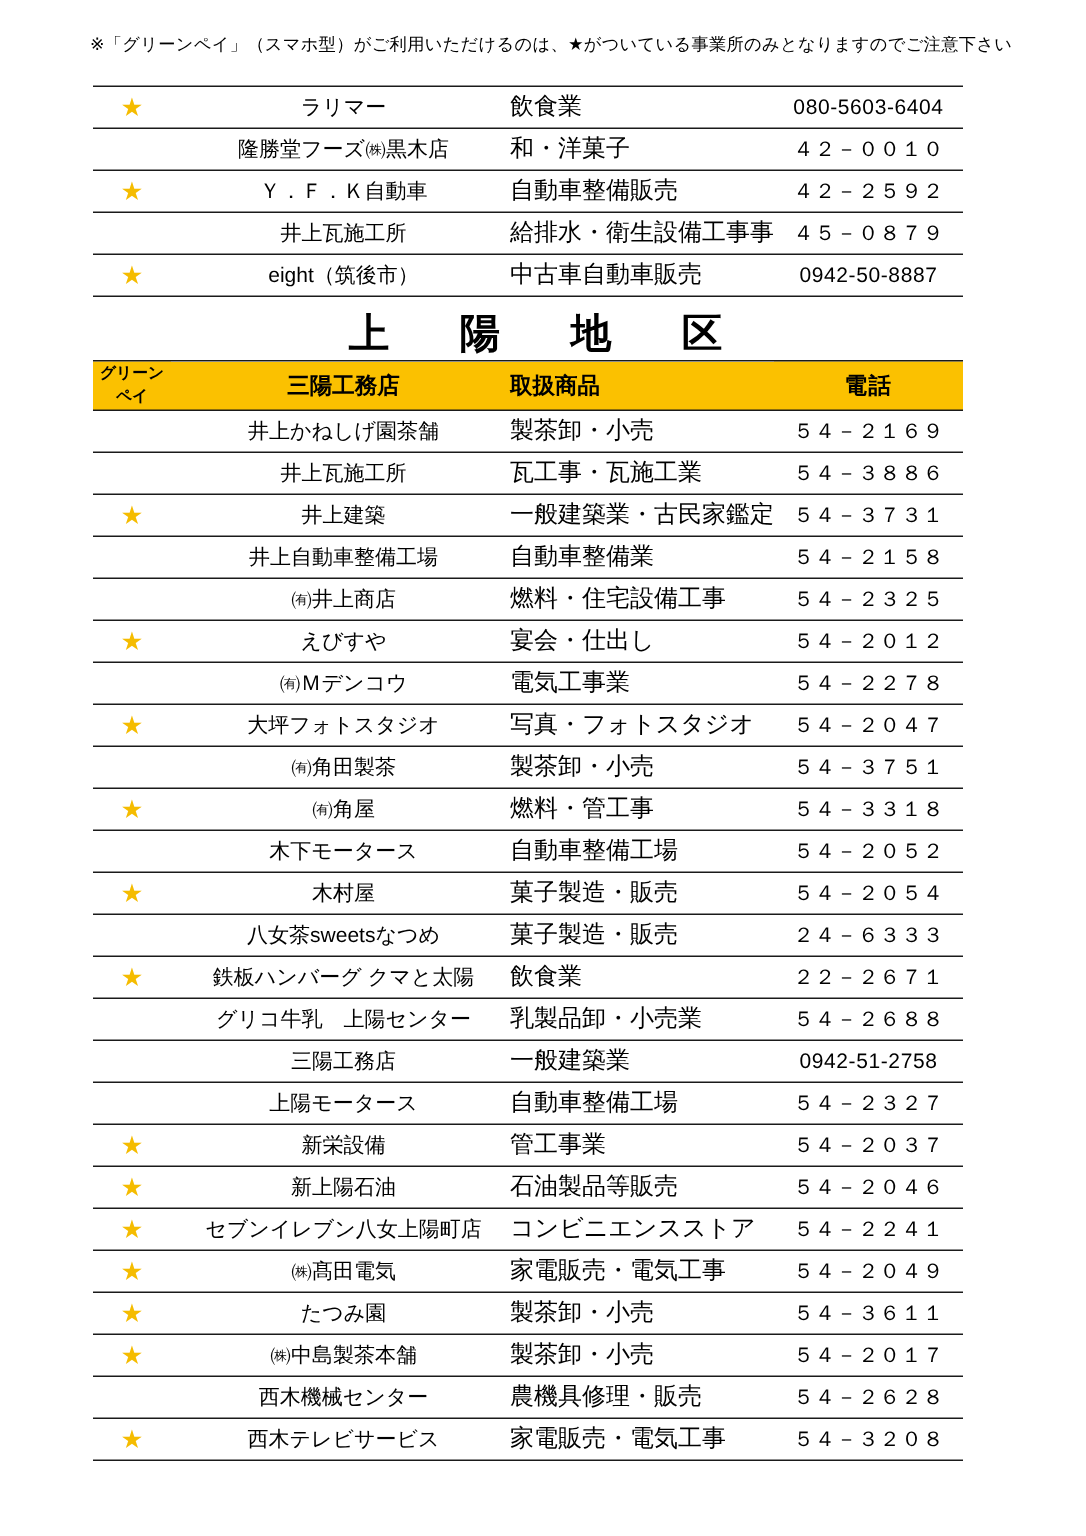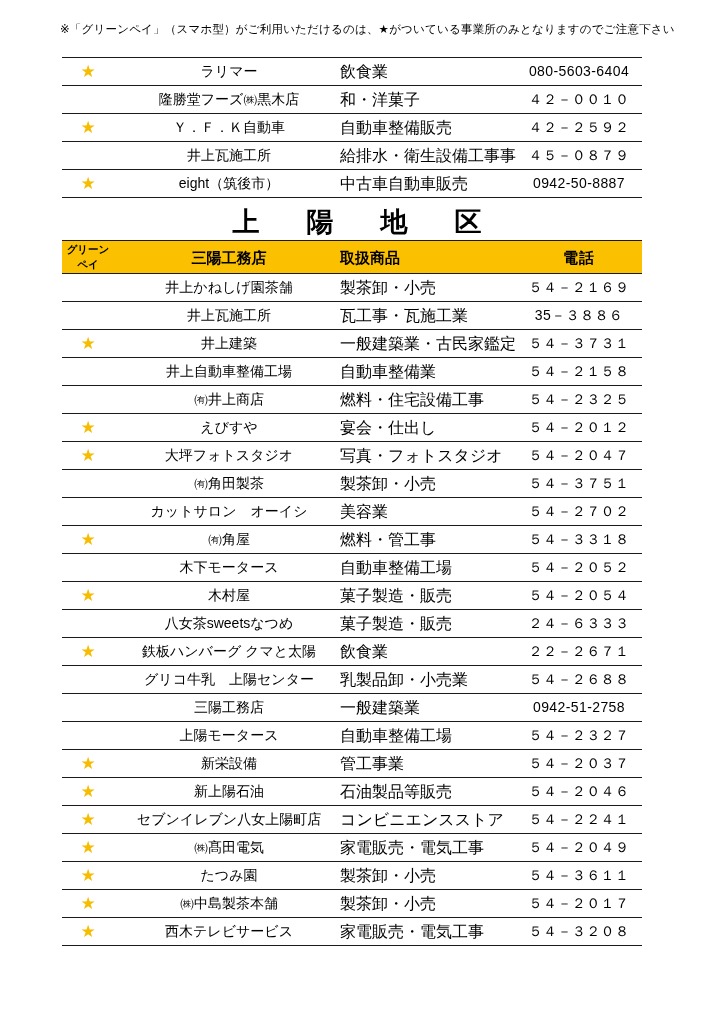--- a/index.html
+++ b/index.html
@@ -199,21 +199,21 @@
       <tr>
             <td class="cell-star"></td>
             <td class="cell-name">井上かねしげ園茶舗</td>
             <td class="cell-goods">製茶卸・小売</td>
             <td class="cell-tel">５４－２１６９</td>
           </tr>
           <tr>
             <td class="cell-star"></td>
             <td class="cell-name">井上瓦施工所</td>
             <td class="cell-goods">瓦工事・瓦施工業</td>
-            <td class="cell-tel">35－３８８６</td>
+            <td class="cell-tel">５４－３８８６</td>
           </tr>
           <tr>
             <td class="cell-star"><span class="star-glyph">★</span></td>
             <td class="cell-name">井上建築</td>
             <td class="cell-goods">一般建築業・古民家鑑定</td>
             <td class="cell-tel">５４－３７３１</td>
           </tr>
           <tr>
             <td class="cell-star"></td>
             <td class="cell-name">井上自動車整備工場</td>
@@ -226,38 +226,38 @@
             <td class="cell-goods">燃料・住宅設備工事</td>
             <td class="cell-tel">５４－２３２５</td>
           </tr>
           <tr>
             <td class="cell-star"><span class="star-glyph">★</span></td>
             <td class="cell-name">えびすや</td>
             <td class="cell-goods">宴会・仕出し</td>
             <td class="cell-tel">５４－２０１２</td>
           </tr>
           <tr>
+            <td class="cell-star"></td>
+            <td class="cell-name">㈲Ｍデンコウ</td>
+            <td class="cell-goods">電気工事業</td>
+            <td class="cell-tel">５４－２２７８</td>
+          </tr>
+          <tr>
             <td class="cell-star"><span class="star-glyph">★</span></td>
             <td class="cell-name">大坪フォトスタジオ</td>
             <td class="cell-goods">写真・フォトスタジオ</td>
             <td class="cell-tel">５４－２０４７</td>
           </tr>
           <tr>
             <td class="cell-star"></td>
             <td class="cell-name">㈲角田製茶</td>
             <td class="cell-goods">製茶卸・小売</td>
             <td class="cell-tel">５４－３７５１</td>
           </tr>
           <tr>
-            <td class="cell-star"></td>
-            <td class="cell-name">カットサロン　オーイシ</td>
-            <td class="cell-goods">美容業</td>
-            <td class="cell-tel">５４－２７０２</td>
-          </tr>
-          <tr>
             <td class="cell-star"><span class="star-glyph">★</span></td>
             <td class="cell-name">㈲角屋</td>
             <td class="cell-goods">燃料・管工事</td>
             <td class="cell-tel">５４－３３１８</td>
           </tr>
           <tr>
             <td class="cell-star"></td>
             <td class="cell-name">木下モータース</td>
             <td class="cell-goods">自動車整備工場</td>
             <td class="cell-tel">５４－２０５２</td>
@@ -328,20 +328,26 @@
             <td class="cell-goods">製茶卸・小売</td>
             <td class="cell-tel">５４－３６１１</td>
           </tr>
           <tr>
             <td class="cell-star"><span class="star-glyph">★</span></td>
             <td class="cell-name">㈱中島製茶本舗</td>
             <td class="cell-goods">製茶卸・小売</td>
             <td class="cell-tel">５４－２０１７</td>
           </tr>
           <tr>
+            <td class="cell-star"></td>
+            <td class="cell-name">西木機械センター</td>
+            <td class="cell-goods">農機具修理・販売</td>
+            <td class="cell-tel">５４－２６２８</td>
+          </tr>
+          <tr>
             <td class="cell-star"><span class="star-glyph">★</span></td>
             <td class="cell-name">西木テレビサービス</td>
             <td class="cell-goods">家電販売・電気工事</td>
             <td class="cell-tel">５４－３２０８</td>
           </tr>
         </tbody>
     </table>
   </div>
 
 </div>

